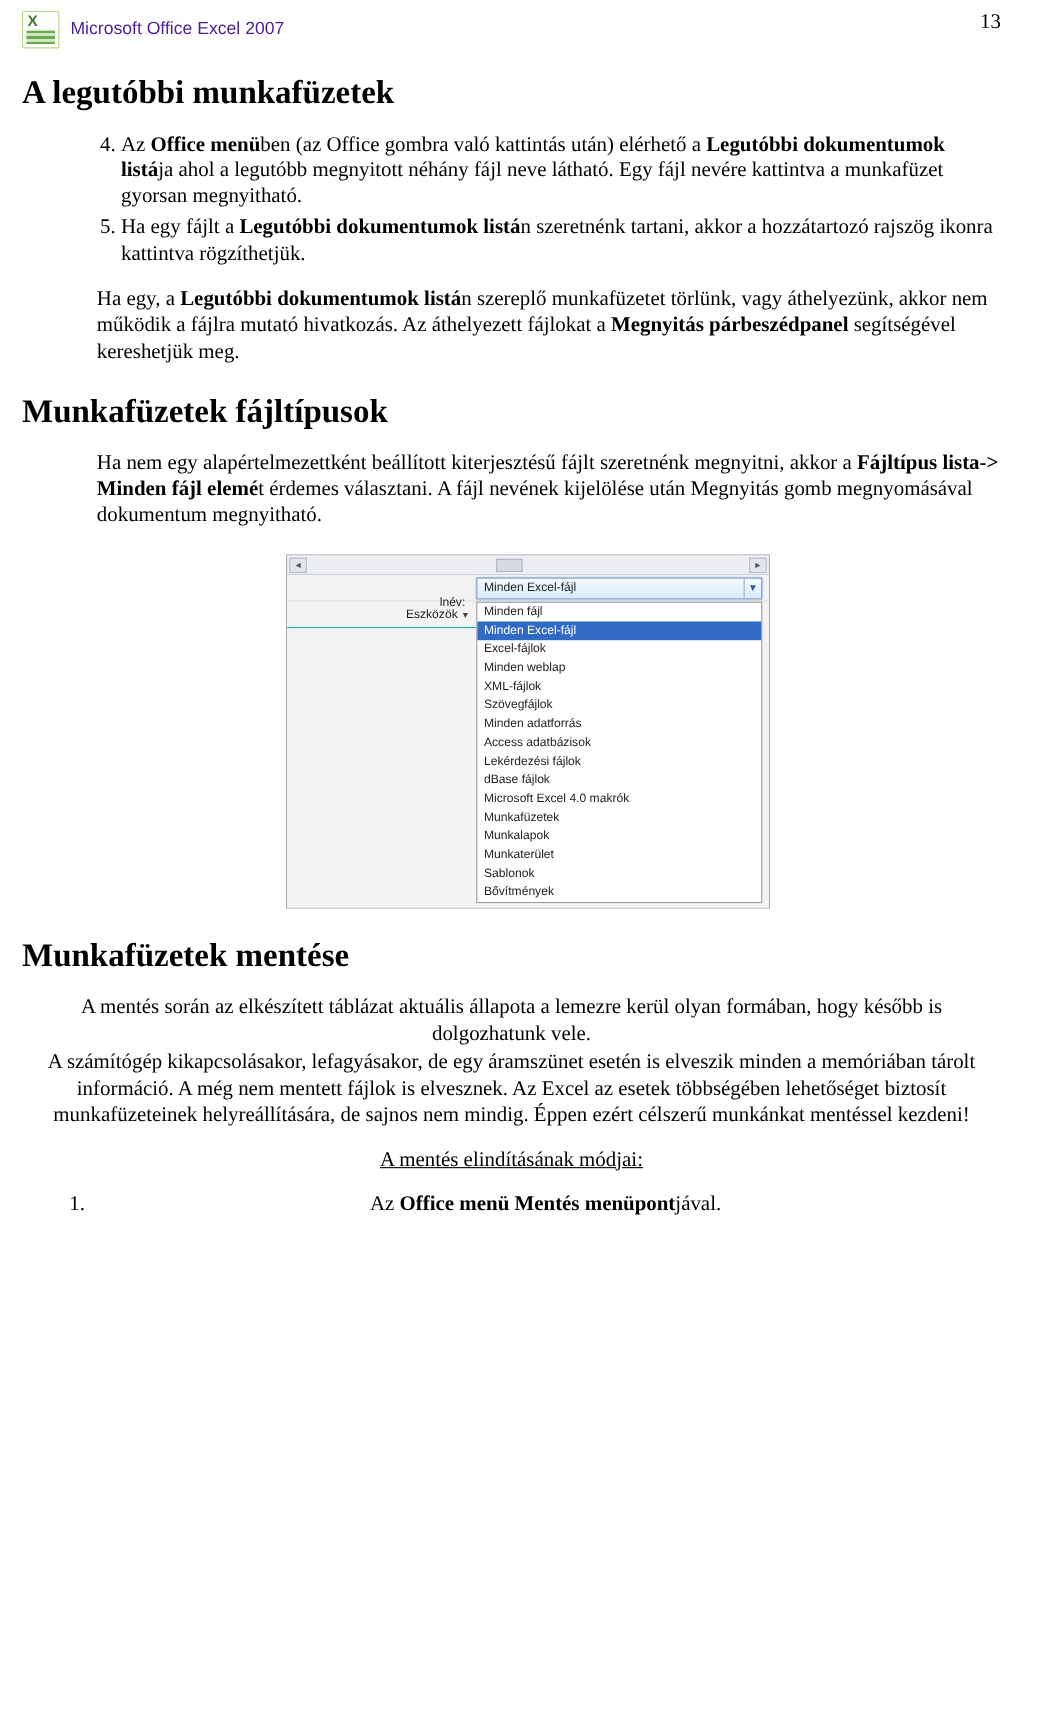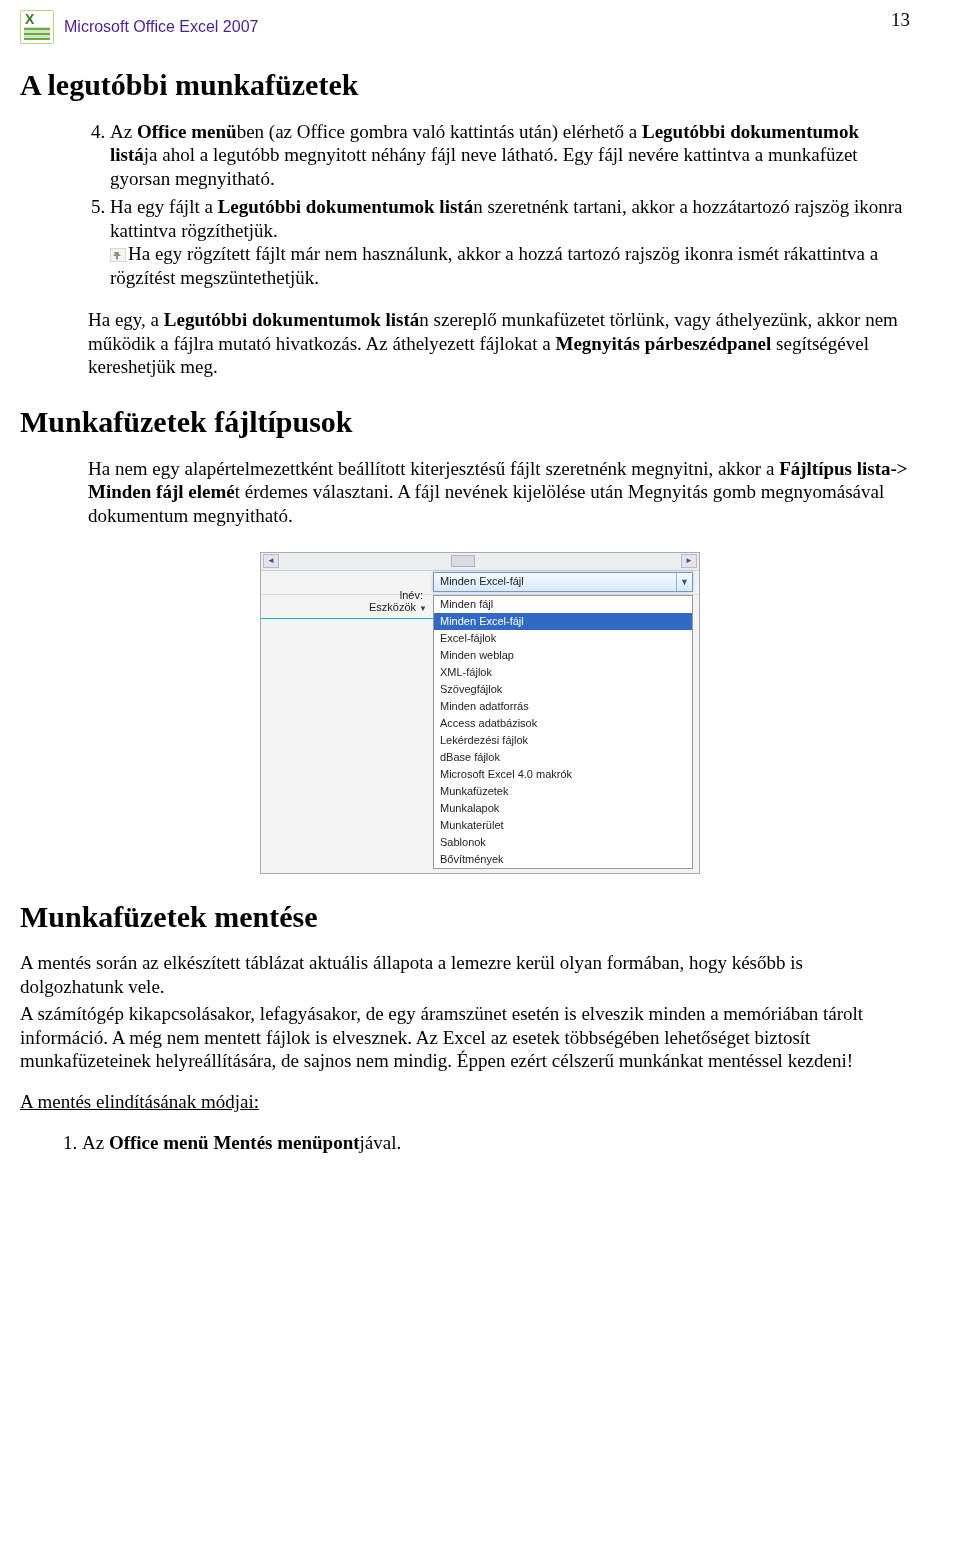--- a/index.html
+++ b/index.html
@@ -191,28 +191,20 @@
 
 <h1>A legutóbbi munkafüzetek</h1>
 
 <div class="indent-block">
   <ol class="main" start="4">
     <li>
       <span>Az </span><b>Office menü</b><span>ben (az Office gombra való kattintás után) elérhető a </span><b>Legutóbbi dokumentumok listá</b><span>ja ahol a legutóbb megnyitott néhány fájl neve látható. Egy fájl nevére kattintva a munkafüzet gyorsan megnyitható.</span>
     </li>
     <li>
       <span>Ha egy fájlt a </span><b>Legutóbbi dokumentumok listá</b><span>n szeretnénk tartani, akkor a hozzátartozó rajszög ikonra kattintva rögzíthetjük.</span>
-      <div class="para">
-        <span class="pin-icon">
-          <svg viewBox="0 0 16 14">
-              <rect x="0" y="0" width="16" height="14" fill="#f6f4ee" stroke="#c0bcb2" stroke-width="1"></rect>
-              <path d="M4 4 h5 v2 l2 2 h-3 v3 l-1 1 -1 -1 v-3 h-3 l2 -2 z" fill="#8e8e8e"></path>
-            </svg>
-        </span><span>Ha egy rögzített fájlt már nem használunk, akkor a hozzá tartozó rajszög ikonra ismét rákattintva a rögzítést megszüntethetjük.</span>
-      </div>
     </li>
   </ol>
   <div class="spacer"></div>
   <div class="para">
     <span>Ha egy, a </span><b>Legutóbbi dokumentumok listá</b><span>n szereplő munkafüzetet törlünk, vagy áthelyezünk, akkor nem működik a fájlra mutató hivatkozás. Az áthelyezett fájlokat a </span><b>Megnyitás párbeszédpanel</b><span> segítségével kereshetjük meg.</span>
   </div>
 </div>
 
 <h1 class="sub">Munkafüzetek fájltípusok</h1>
 
@@ -257,21 +249,21 @@
         <div class="ss-list-item">Munkalapok</div>
         <div class="ss-list-item">Munkaterület</div>
         <div class="ss-list-item">Sablonok</div>
         <div class="ss-list-item">Bővítmények</div>
       </div>
   </div>
 </div>
 
 <h1 class="sub">Munkafüzetek mentése</h1>
 
-<div style="margin-left:-30px; padding-left:30px;">
+<div style="margin-left:-30px; padding-left:30px;text-align:center;">
   <div class="para" style="margin-left:-30px;">A mentés során az elkészített táblázat aktuális állapota a lemezre kerül olyan formában, hogy később is dolgozhatunk vele.</div>
   <div class="para" style="margin-left:-30px;">A számítógép kikapcsolásakor, lefagyásakor, de egy áramszünet esetén is elveszik minden a memóriában tárolt információ. A még nem mentett fájlok is elvesznek. Az Excel az esetek többségében lehetőséget biztosít munkafüzeteinek helyreállítására, de sajnos nem mindig. Éppen ezért célszerű munkánkat mentéssel kezdeni!</div>
   <div class="spacer"></div>
   <div class="para underline" style="margin-left:-30px;">A mentés elindításának módjai:</div>
   <div class="spacer"></div>
   <ol class="main" style="margin-left:10px;">
     <li>
       <span>Az </span><b>Office menü Mentés menüpont</b><span>jával.</span>
     </li>
   </ol>

